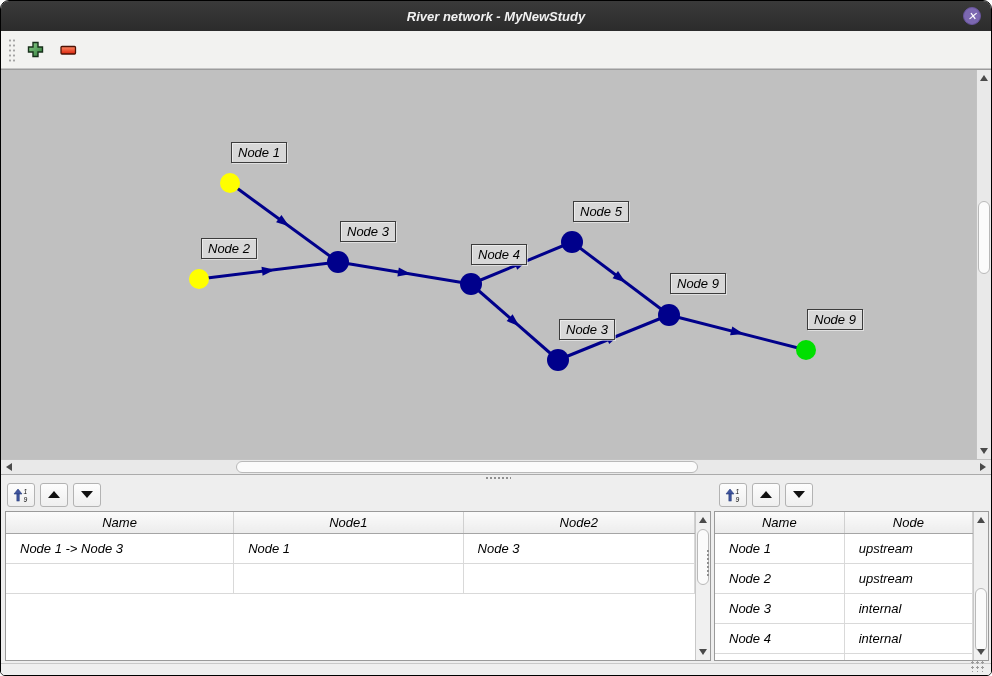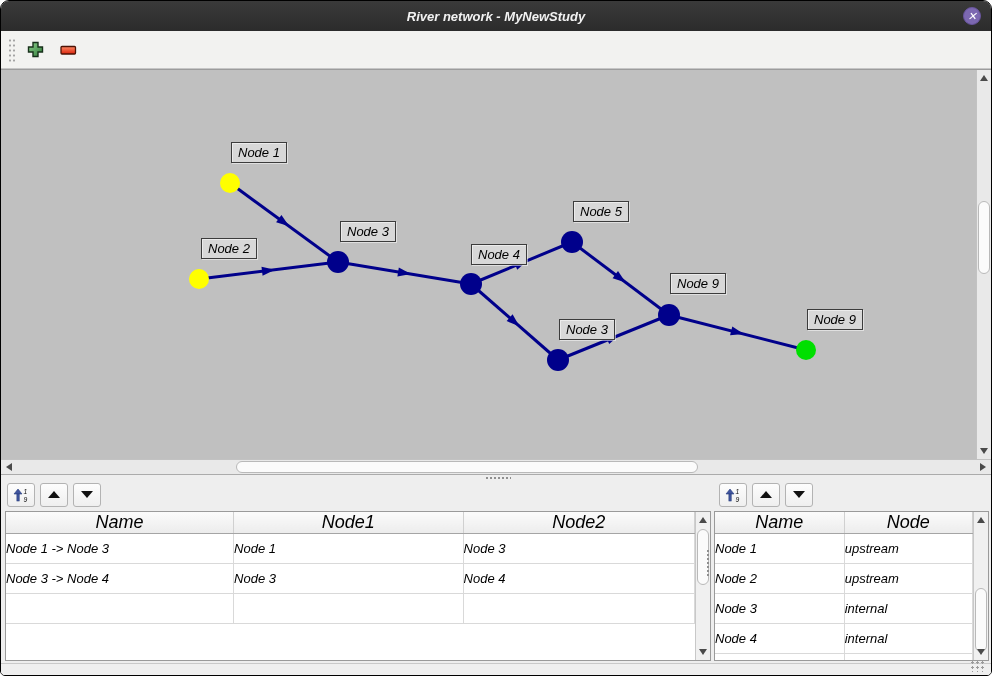--- a/index.html
+++ b/index.html
@@ -70,28 +70,28 @@
   .tri-up{ width:0;height:0;border-left:6px solid transparent;border-right:6px solid transparent;border-bottom:7px solid #111; }
   .tri-down{ width:0;height:0;border-left:6px solid transparent;border-right:6px solid transparent;border-top:7px solid #111; }
   .tbl-wrap{
     position:absolute; top:36px; bottom:2px; border:1px solid #9a9a9a;
     background:#fff; overflow:hidden; display:flex;
   }
   .pane-left .tbl-wrap{ left:4px; right:0; }
   .pane-right .tbl-wrap{ left:1px; right:2px; }
   table.grid{ border-collapse:collapse; table-layout:fixed; flex:1; align-self:flex-start; width:auto; }
   table.grid th{
-    height:21px; font-size:18px; font-weight:normal; color:#000;
+    height:21px; font-size:13px; font-weight:normal; color:#000;
     background:linear-gradient(#fbfbfb,#ececec);
     border-bottom:1px solid #a5a5a5; border-right:1px solid #d0d0d0; text-align:center;
   }
   table.grid td{
     height:30px; font-size:13px; color:#000; background:#fff;
     border-bottom:1px solid #d9d9d9; border-right:1px solid #d9d9d9;
-    padding-left:0; white-space:nowrap; overflow:hidden;
+    padding-left:14px; white-space:nowrap; overflow:hidden;
   }
   .tscroll{ flex:0 0 15px; background:#f0f0f0; border-left:1px solid #c8c8c8; position:relative; }
   
   .statusbar{ flex:1; background:#efefef; border-top:1px solid #c9c9c9; position:relative; }
   .grip{
     position:absolute; right:6px; bottom:3px; width:15px; height:12px;
     background-image:radial-gradient(circle,#9a9a9a 1px,transparent 1.2px); background-size:5px 5px;
   }
 </style>
 </head>
@@ -219,25 +219,20 @@
                   <th>Node2</th>
                 </tr>
               </thead>
               <tbody>
                 <tr>
                   <td>Node 1 -&gt; Node 3</td>
                   <td>Node 1</td>
                   <td>Node 3</td>
                 </tr>
                 <tr>
-                  <td>Node 3 -&gt; Node 4</td>
-                  <td>Node 3</td>
-                  <td>Node 4</td>
-                </tr>
-                <tr>
                   <td>&nbsp;</td>
                   <td>&nbsp;</td>
                   <td>&nbsp;</td>
                 </tr>
               </tbody>
             </table>
           </div>
         <div class="tscroll">
           <div class="arr arr-up" style="left:3px; top:5px;"></div>
           <div class="sb-thumb" style="left:1px; right:1px; top:17px; height:56px;"></div>

